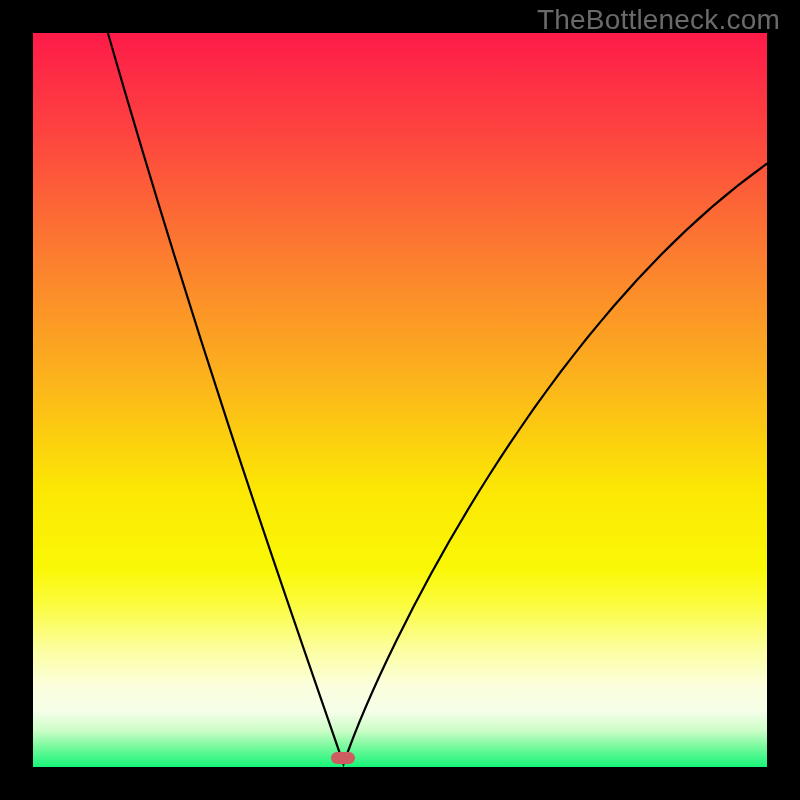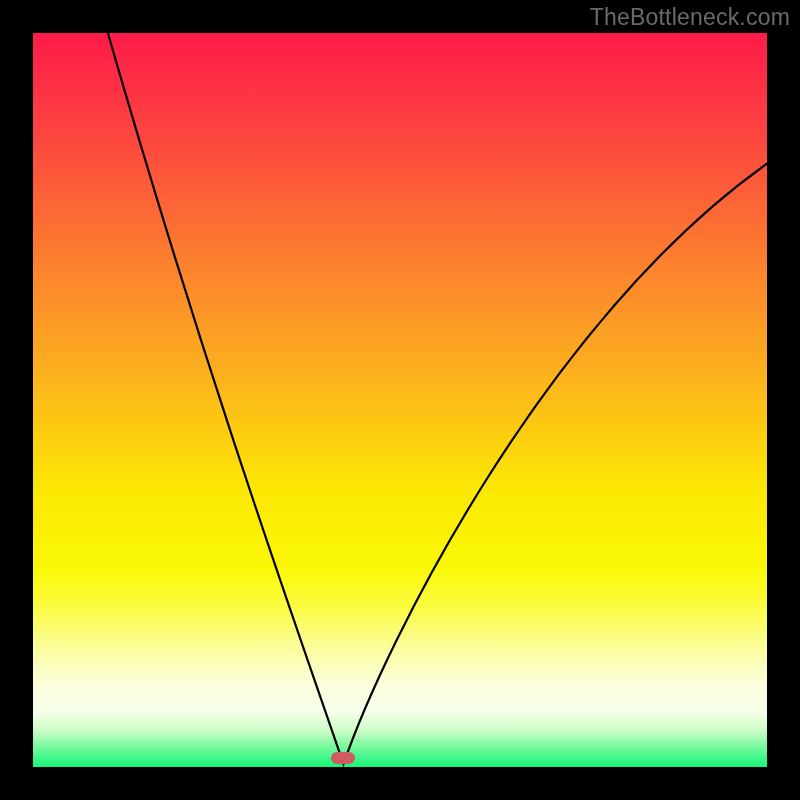--- a/index.html
+++ b/index.html
@@ -38,22 +38,22 @@
     position: absolute;
     width: 24px;
     height: 12px;
     border-radius: 6px;
     background: #cd5d60;
     transform: translate(-50%, -50%);
   }
   .watermark {
     position: absolute;
     top: 4px;
-    right: 10px;
-    font-size: 23px;
+    right: 20px;
+    font-size: 28px;
     font-weight: 500;
     color: #6a6a6a;
     letter-spacing: 0.2px;
   }
 </style>
 </head>
 <body>
 
 <div class="frame">
 

